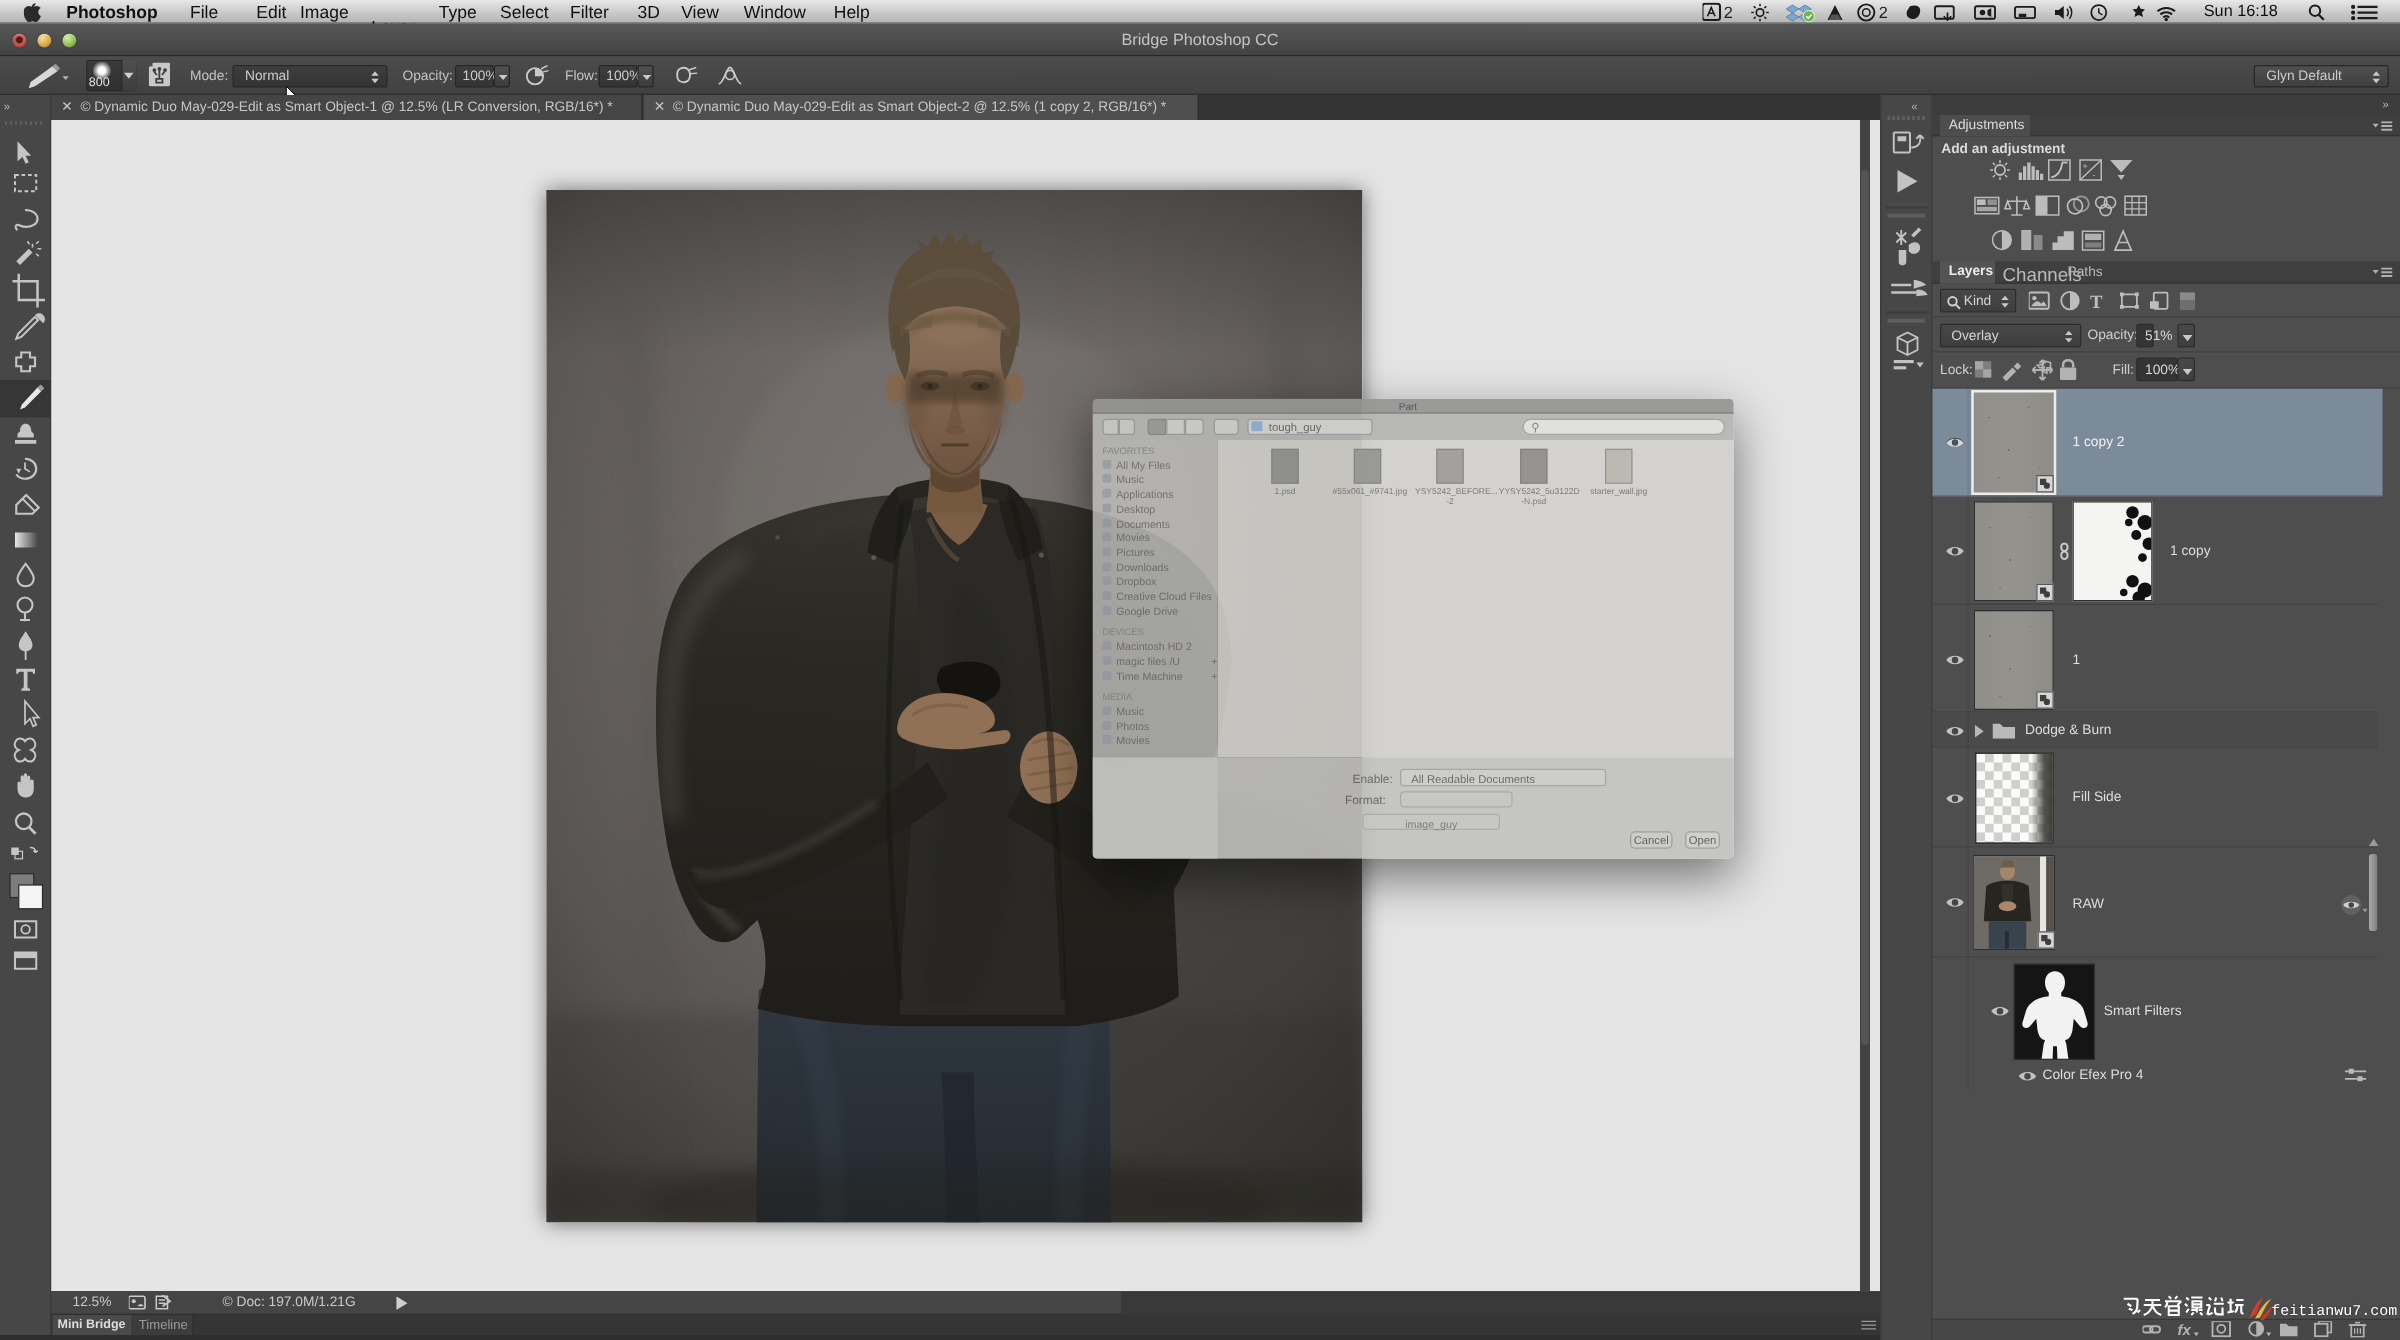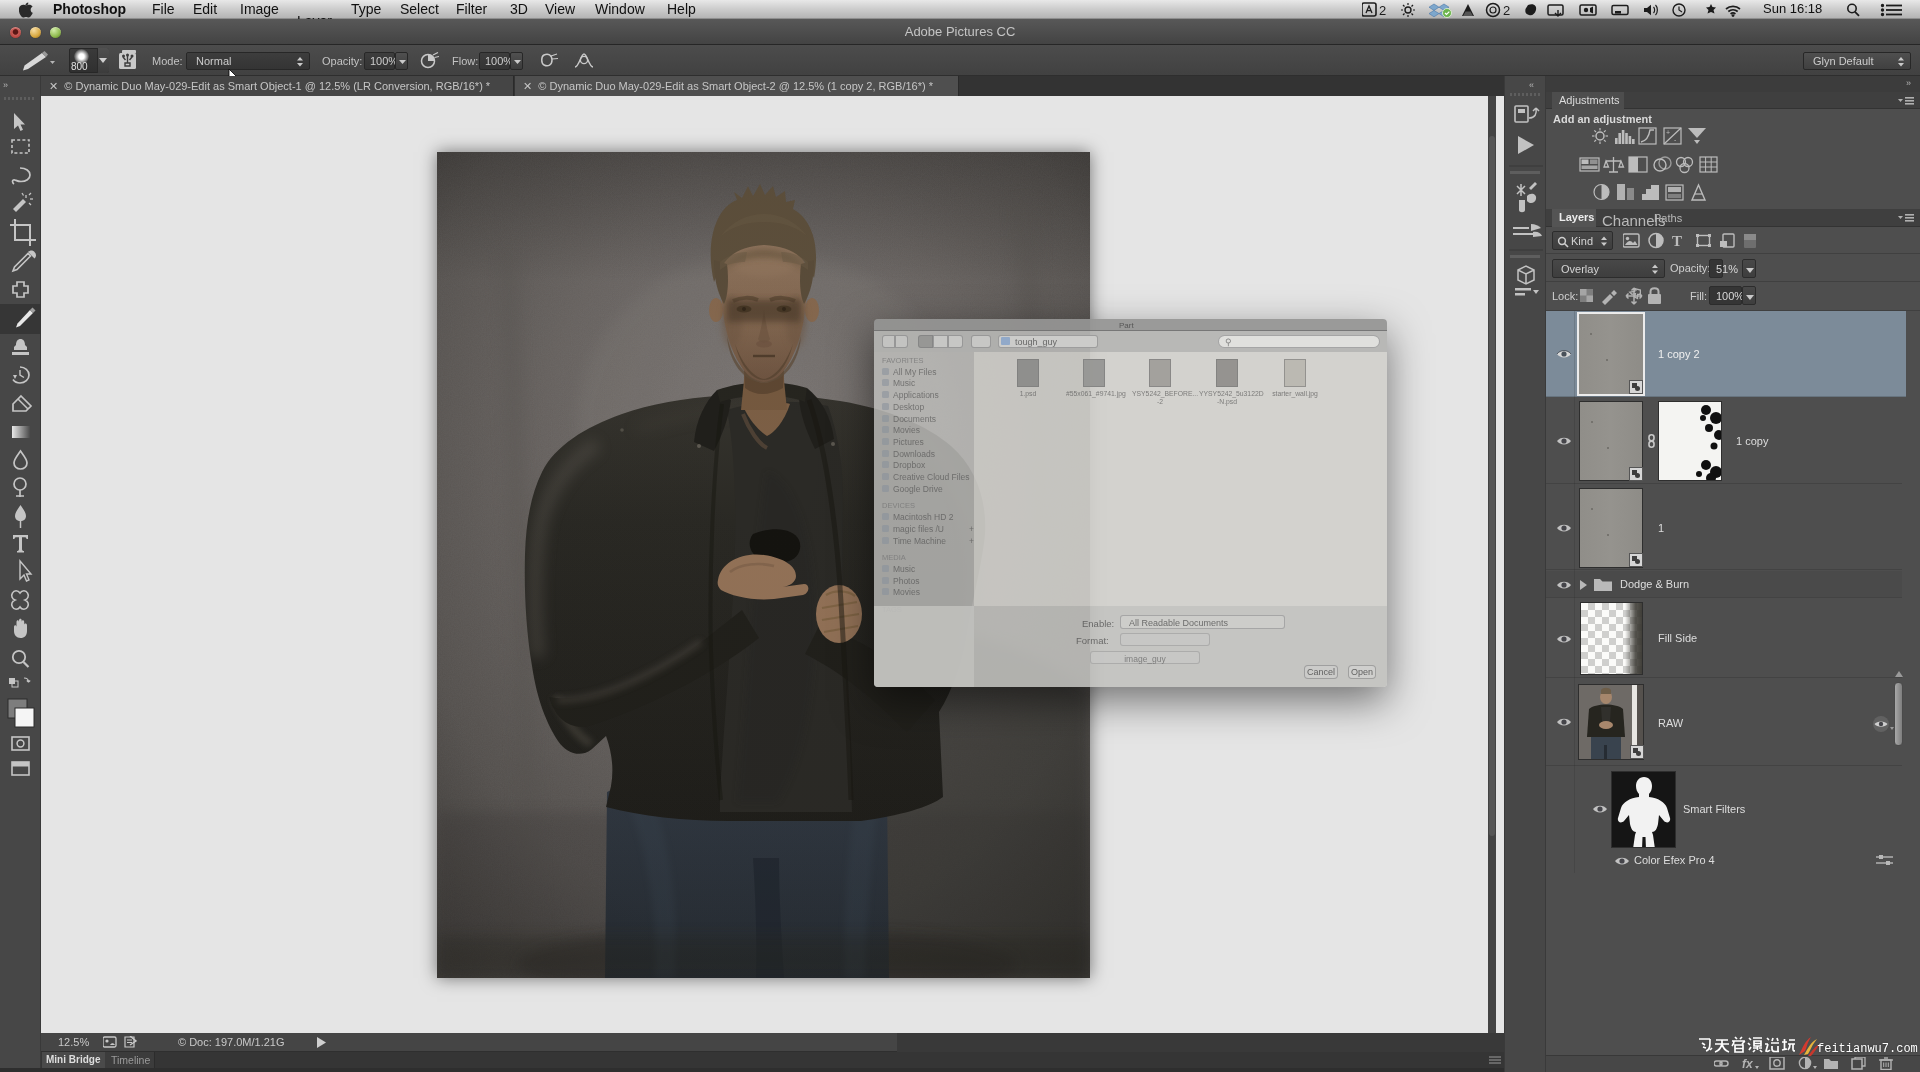--- a/index.html
+++ b/index.html
@@ -97,21 +97,21 @@
 <body>
 <div id="page">
 
 <div class="abs" id="menubar">
   <svg class="abs" style="left:19px; top:2px;" width="14" height="16" viewBox="0 0 14 16">
     <path fill="#2a2a2a" d="M9.3 0.4 C9.4 1.3 9.1 2.2 8.6 2.8 C8 3.5 7.2 3.9 6.4 3.8 C6.3 3 6.7 2.1 7.2 1.5 C7.8 0.9 8.7 0.5 9.3 0.4 Z"></path>
     <path fill="#2a2a2a" d="M11.8 10.8 C11.4 11.8 11.1 12.3 10.6 13.1 C9.9 14.2 8.9 15.6 7.7 15.6 C6.6 15.6 6.3 14.9 5 14.9 C3.7 14.9 3.3 15.6 2.2 15.6 C1 15.6 0.2 14.4 -0.5 13.3 C-2.4 10.3 -2.6 6.7 -1.4 4.8 C-0.6 3.5 0.8 2.7 2.1 2.7 C3.4 2.7 4.2 3.4 5.3 3.4 C6.3 3.4 6.9 2.7 8.4 2.7 C9.5 2.7 10.7 3.3 11.6 4.4 C8.8 6 9.2 9.9 11.8 10.8 Z" transform="translate(2,0)"></path>
   </svg>
   <span class="mi bold" style="left:53px;">Photoshop</span>
   <span class="mi" style="left:152px;">File</span>
-  <span class="mi" style="left:193px;">Edit</span>
+  <span class="mi" style="left:205px;">Edit</span>
   <span class="mi" style="left:240px;">Image</span>
   <span class="mi" style="left:297px;margin-top:12px;">Layer</span>
   <span class="mi" style="left:351px;">Type</span>
   <span class="mi" style="left:400px;">Select</span>
   <span class="mi" style="left:456px;">Filter</span>
   <span class="mi" style="left:510px;">3D</span>
   <span class="mi" style="left:545px;">View</span>
   <span class="mi" style="left:595px;">Window</span>
   <span class="mi" style="left:667px;">Help</span>
 
@@ -179,21 +179,21 @@
           <circle cx="36.5" cy="7" r="0.8" fill="#1c1c1c"></circle>
           <circle cx="36.5" cy="11.5" r="0.8" fill="#1c1c1c"></circle>
         </g>
   </svg>
 </div>
 
 <div class="abs" id="titlebar">
   <div class="tl" style="left:10px; background:radial-gradient(circle at 50% 45%, #5a1715 0%, #5a1715 28%, #c95a54 40%, #b44540 70%, #8a2a26 100%);"></div>
   <div class="tl" style="left:30px; background:radial-gradient(circle at 35% 30%, #f7dCA0, #d7a73f 60%, #86611b);"></div>
   <div class="tl" style="left:50px; background:radial-gradient(circle at 35% 30%, #d2edA8, #8fba4e 60%, #4c711f);"></div>
-  <div class="txt">Adobe Pictures CC</div>
+  <div class="txt">Bridge Photoshop CC</div>
 </div>
 
 <div class="abs" id="optionsbar">
 
   <svg class="abs" style="left:12px; top:4px;" width="44" height="24" viewBox="0 0 44 24">
     <path d="M30 4 L34 8 L16 20 L11 21.5 L12.5 16.5 Z" fill="#d8d8d8"></path>
     <path d="M30 4 L34 8 L36 5.5 L32.5 2 Z" fill="#9a9a9a"></path>
     <path d="M38 12 L43 12 L40.5 15 Z" fill="#b5b5b5"></path>
   </svg>
 

